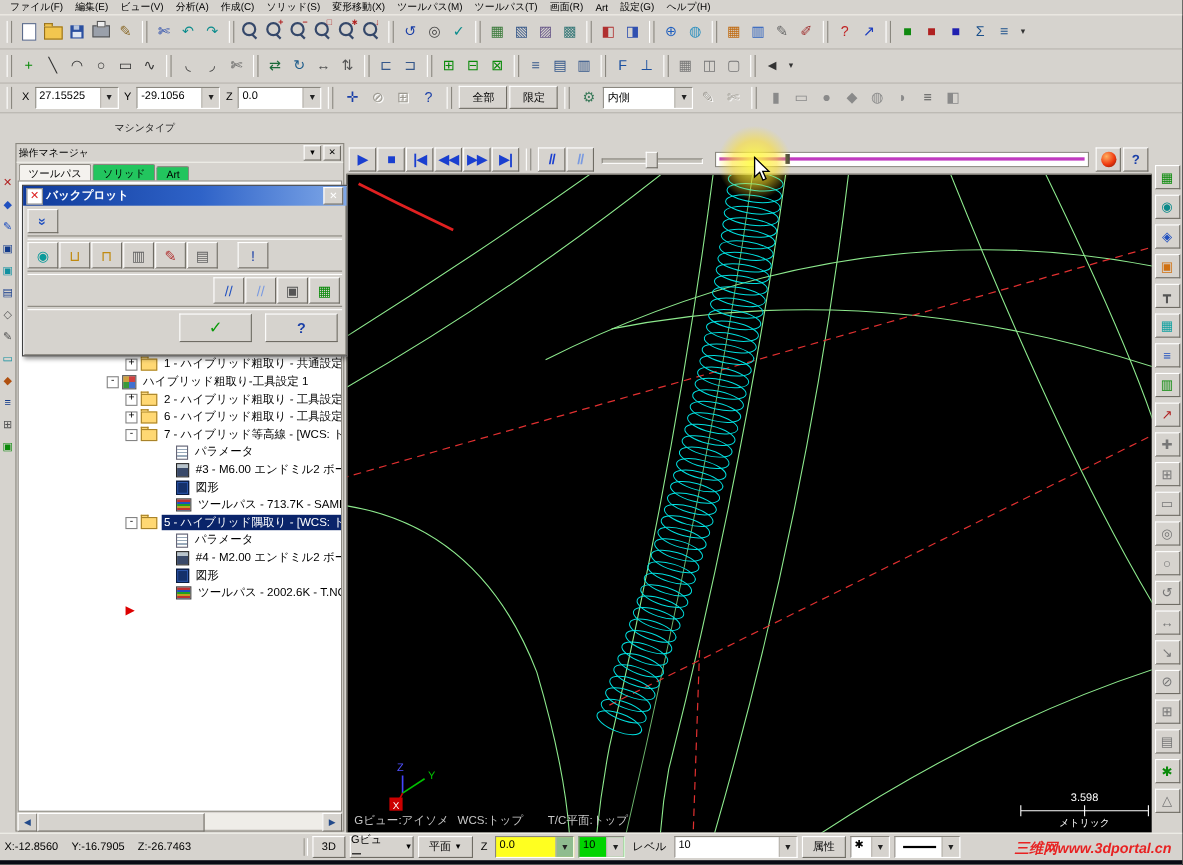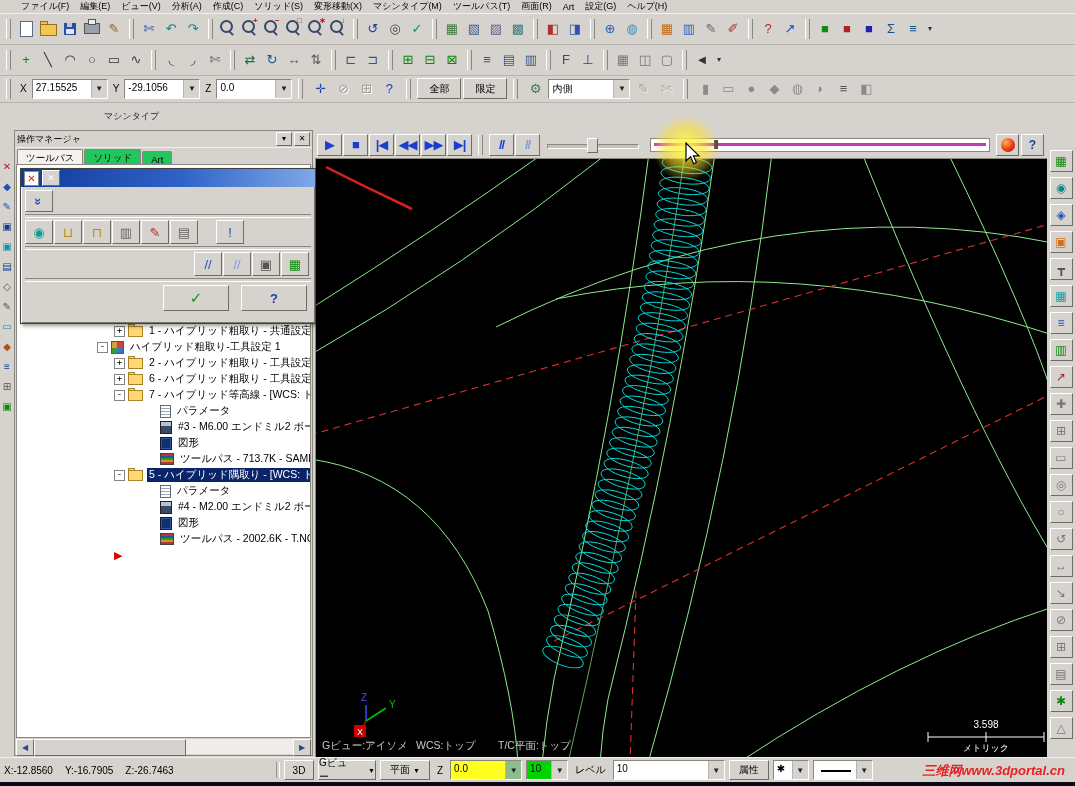--- a/index.html
+++ b/index.html
@@ -1,20 +1,20 @@
 <!DOCTYPE html>
 <html><head>
 <meta charset="utf-8">
 <style>
 html,body{margin:0;padding:0;background:#444}
 body{font-family:"Liberation Sans","DejaVu Sans",sans-serif}
 #app{position:relative;width:1075px;height:786px;background:#d6d3ce;overflow:hidden;color:#000;font-size:10px}
 .row{position:absolute;left:0;right:0;display:flex;align-items:center}
 
-#menubar{top:0;height:13px;font-size:9px;background:#d6d3ce;padding-left:16px;border-bottom:1px solid #f2f0ea}
+#menubar{top:0;height:13px;font-size:9px;background:#d6d3ce;padding-left:4px;border-bottom:1px solid #f2f0ea}
 .menu-item{padding:1px 6px 1px 5px;white-space:nowrap;cursor:default}
 
 #tb1{top:13px;height:31px;border-bottom:1px solid #b7b4ad;padding:0 2px}
 #tb2{top:44px;height:31px;border-bottom:1px solid #b7b4ad;padding:0 2px}
 #coordbar{top:75px;height:27px;border-bottom:1px solid #b7b4ad;padding:0 2px;gap:2px}
 #ribbonrow{top:102px;height:26px}
 #ribbon-label{position:absolute;left:104px;top:110px;font-size:9px;color:#222}
 .grip{width:3px;height:20px;border-left:1px solid #fff;border-right:1px solid #8a877f;margin:0 4px;flex:none}
 .tb{width:22px;height:22px;display:inline-flex;align-items:center;justify-content:center;flex:none;position:relative}
 .tb .g{font-size:13px;line-height:1}
@@ -129,21 +129,21 @@
 <div id="app">
 
   <div class="row" id="menubar">
       <span class="menu-item">ファイル(F)</span>
       <span class="menu-item">編集(E)</span>
       <span class="menu-item">ビュー(V)</span>
       <span class="menu-item">分析(A)</span>
       <span class="menu-item">作成(C)</span>
       <span class="menu-item">ソリッド(S)</span>
       <span class="menu-item">変形移動(X)</span>
-      <span class="menu-item">マシンタイプ(M)</span>
+      <span class="menu-item">ツールパス(M)</span>
       <span class="menu-item">ツールパス(T)</span>
       <span class="menu-item">画面(R)</span>
       <span class="menu-item">Art</span>
       <span class="menu-item">設定(G)</span>
       <span class="menu-item">ヘルプ(H)</span>
     </div>
 
   <div class="row" id="tb1">
       <span class="grip"></span>
       <span class="tb">
@@ -593,20 +593,21 @@
       <span class="sb-track">
         <span class="sb-thumb"></span>
       </span>
       <span class="btn sb-btn">▶</span>
     </div>
   </div>
 
   <div id="backplot">
     <div class="bp-title">
       <span class="bp-logo">✕</span>
+      <span class="t">バックプロット</span>
       <span class="btn bp-close">✕</span>
     </div>
     <div class="bp-body">
       <div class="bp-rowa">
         <span class="btn bp-expand">
             <span class="g">»</span>
           </span>
       </div>
       <div class="groove"></div>
       <div class="bp-rowb">

